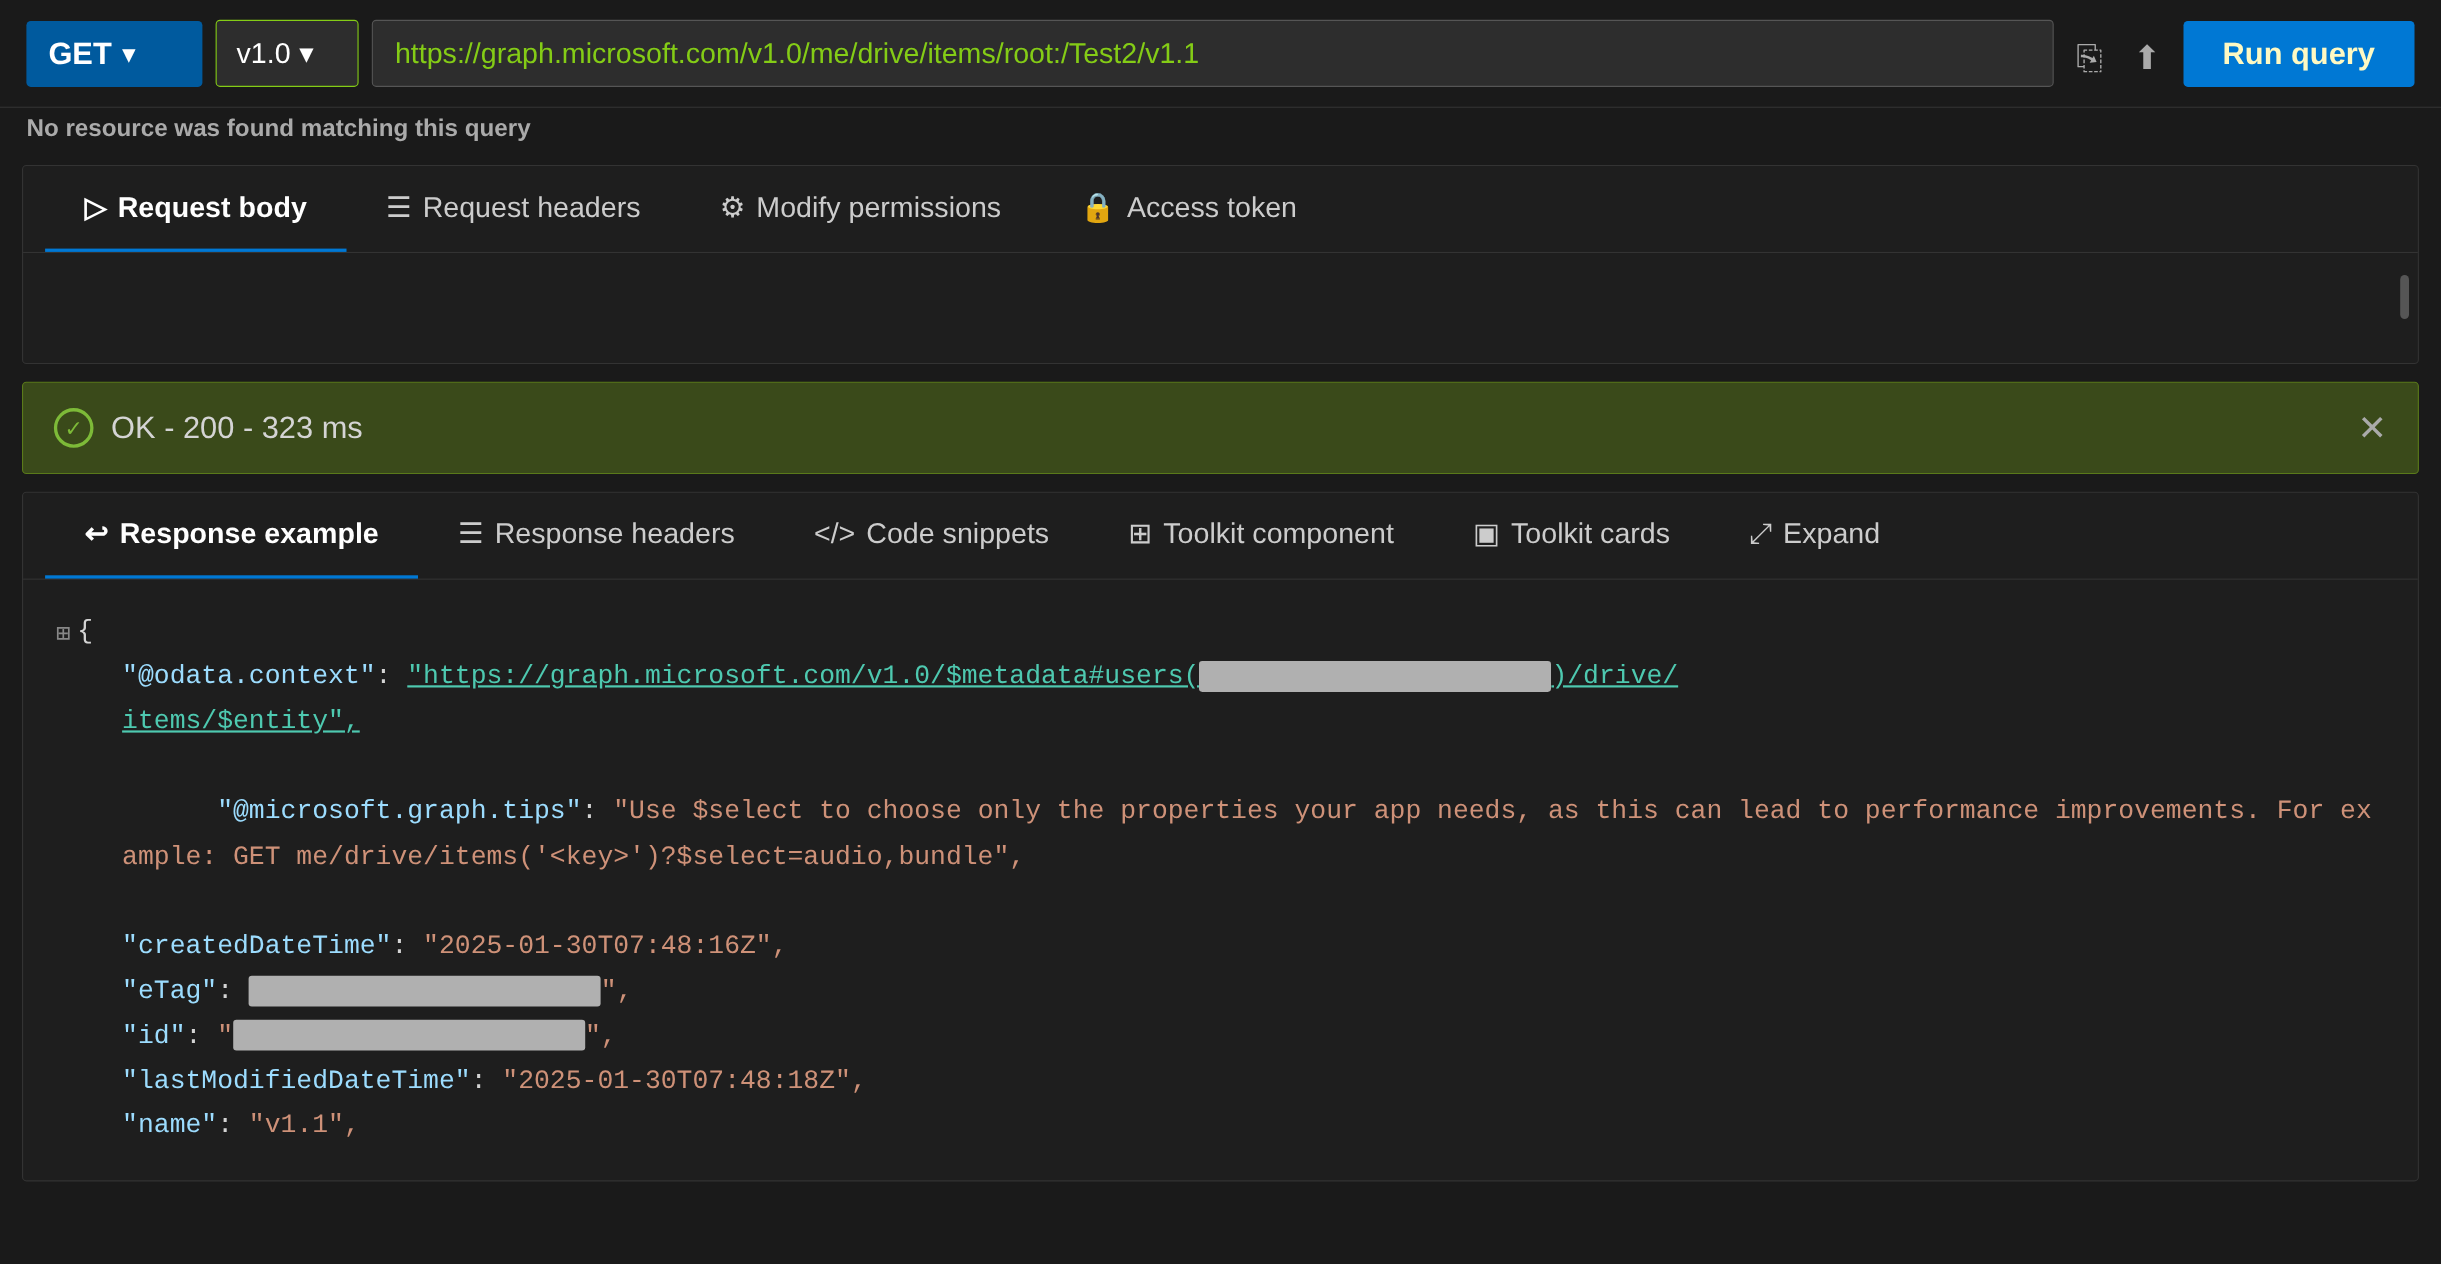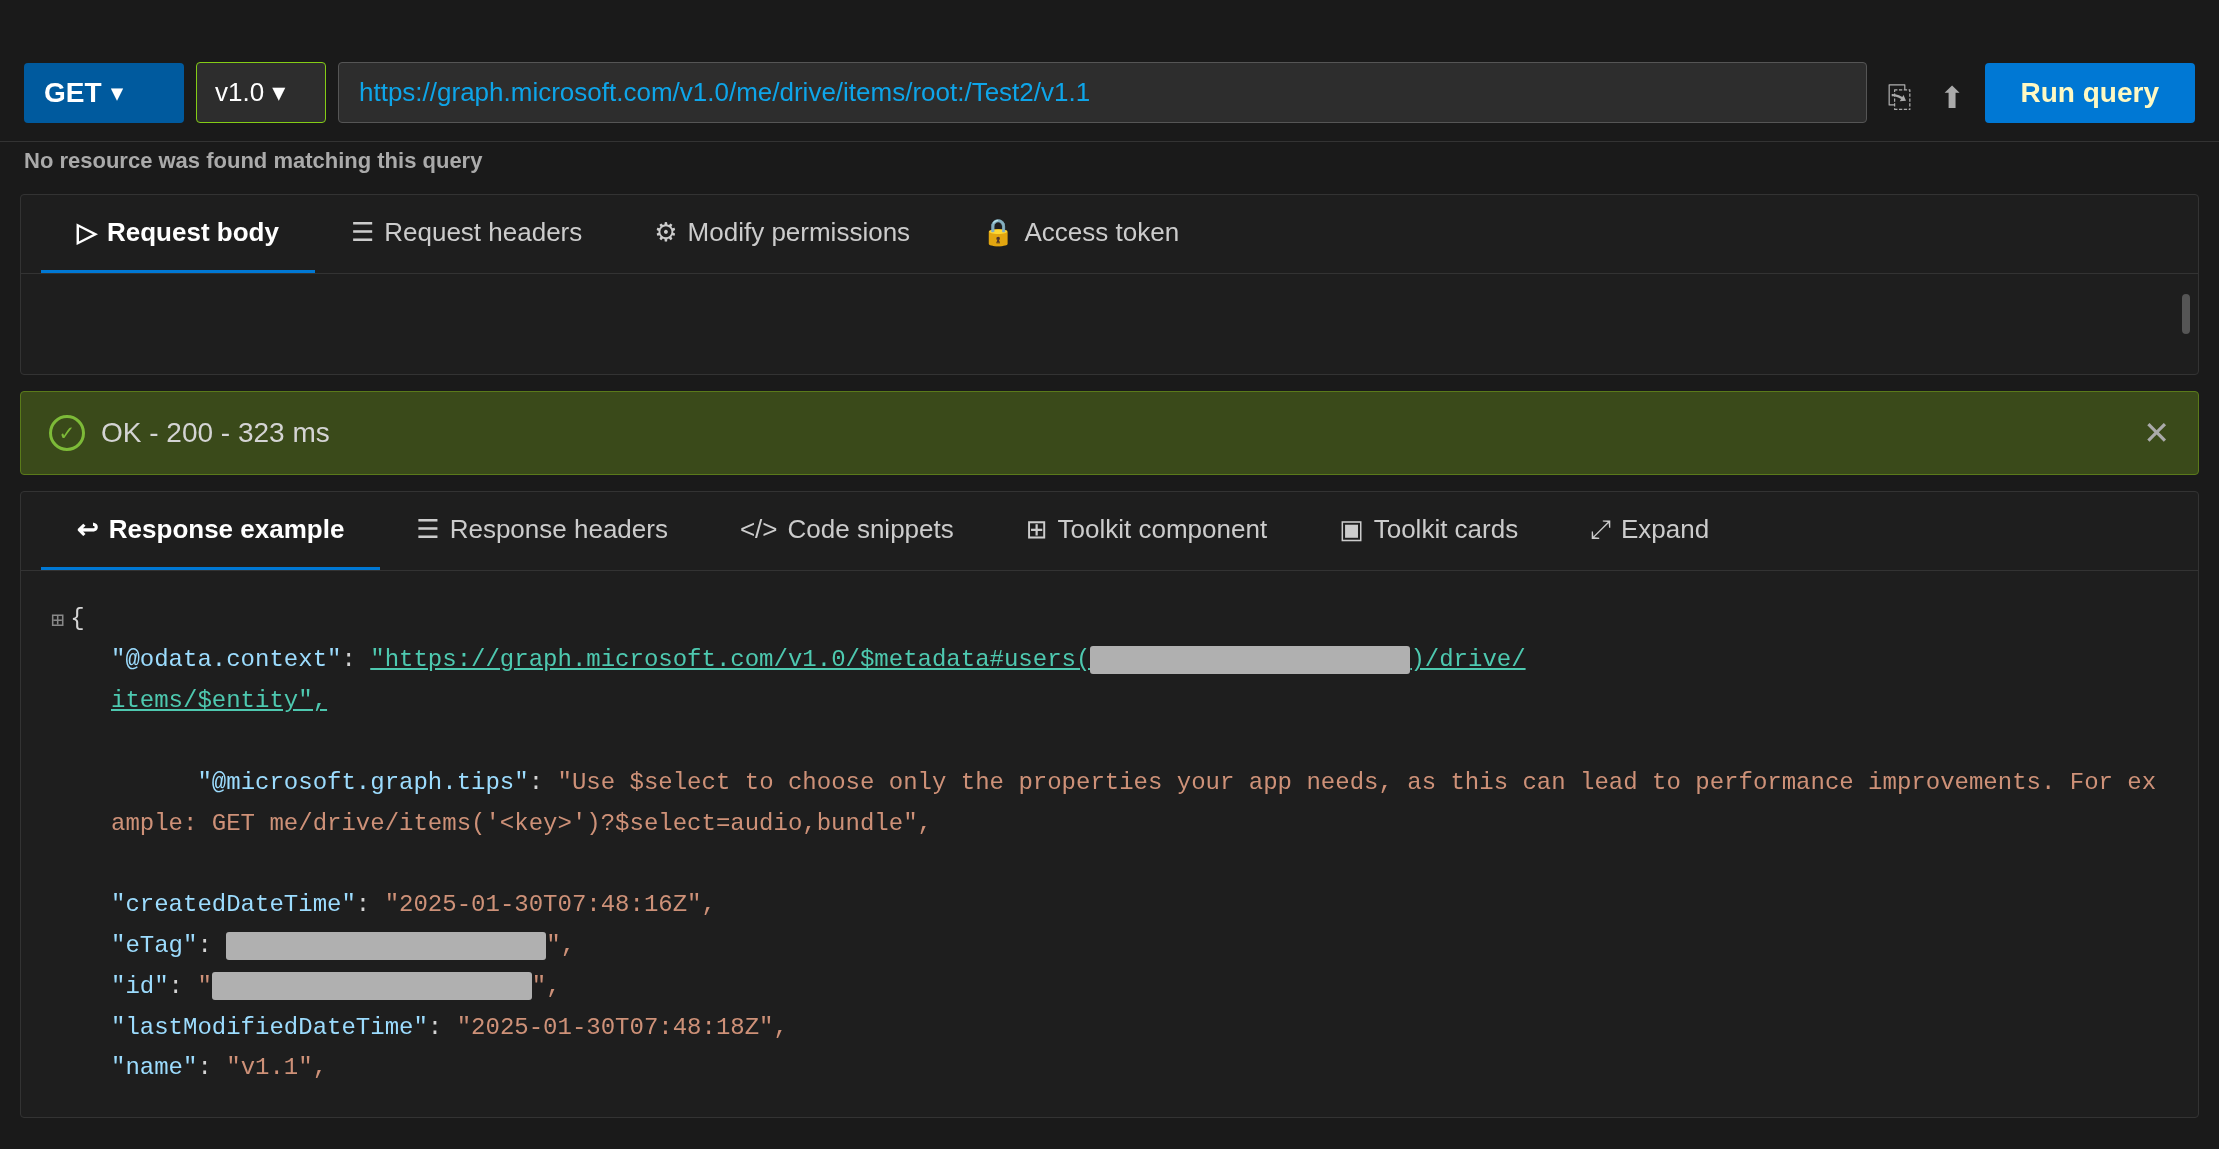--- a/index.html
+++ b/index.html
@@ -51,26 +51,25 @@
       border-radius: 4px;
       cursor: pointer;
       gap: 8px;
       min-width: 130px;
     }
 
     .url-bar {
       flex: 1;
       background: #2d2d2d;
       border: 1px solid #555;
-      color: #0ea5e9;
+      color: #84cc16;
       font-size: 26px;
       padding: 14px 20px;
       border-radius: 4px;
       outline: none;
-      margin-top: 44px;
     }
 
     .icon-btn {
       background: transparent;
       border: none;
       color: #aaa;
       font-size: 30px;
       cursor: pointer;
       padding: 8px;
     }

